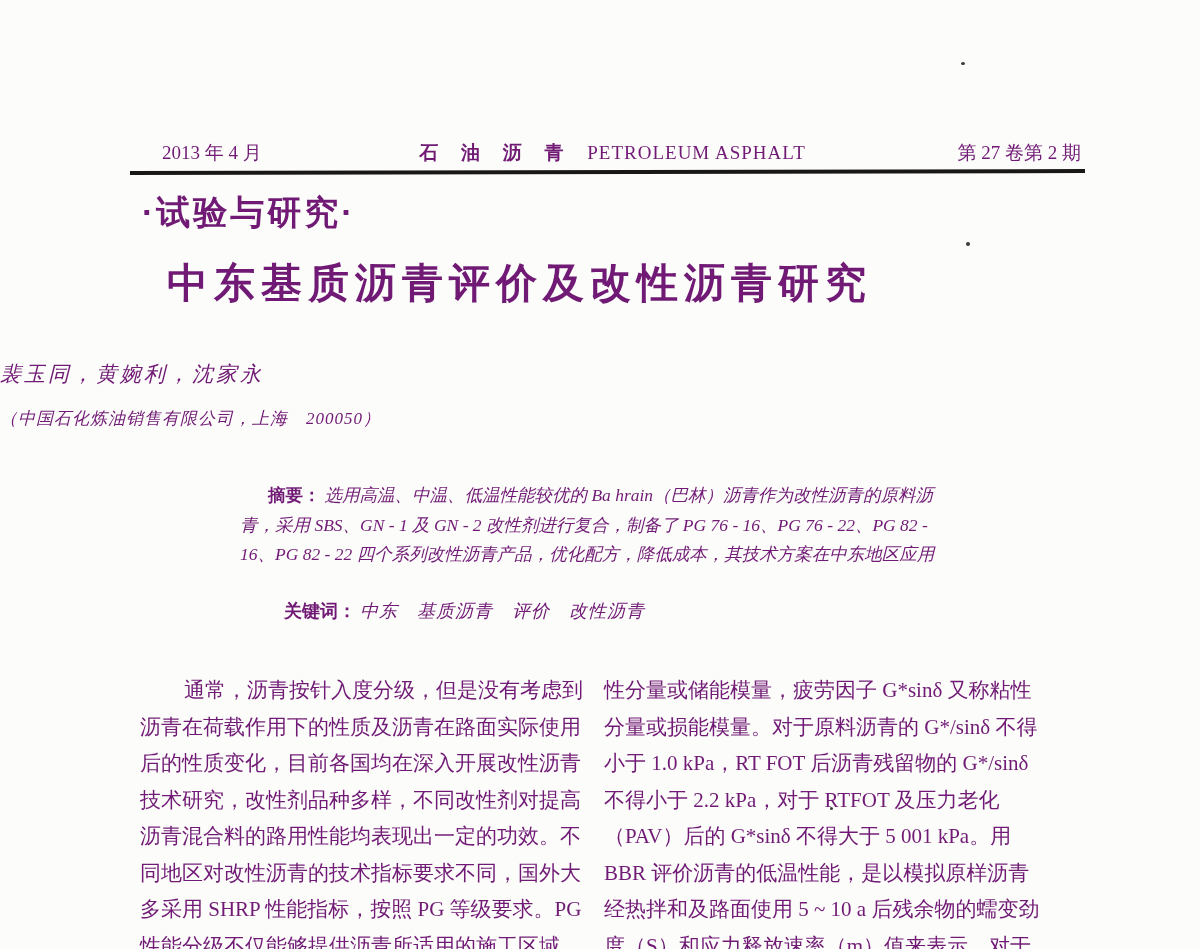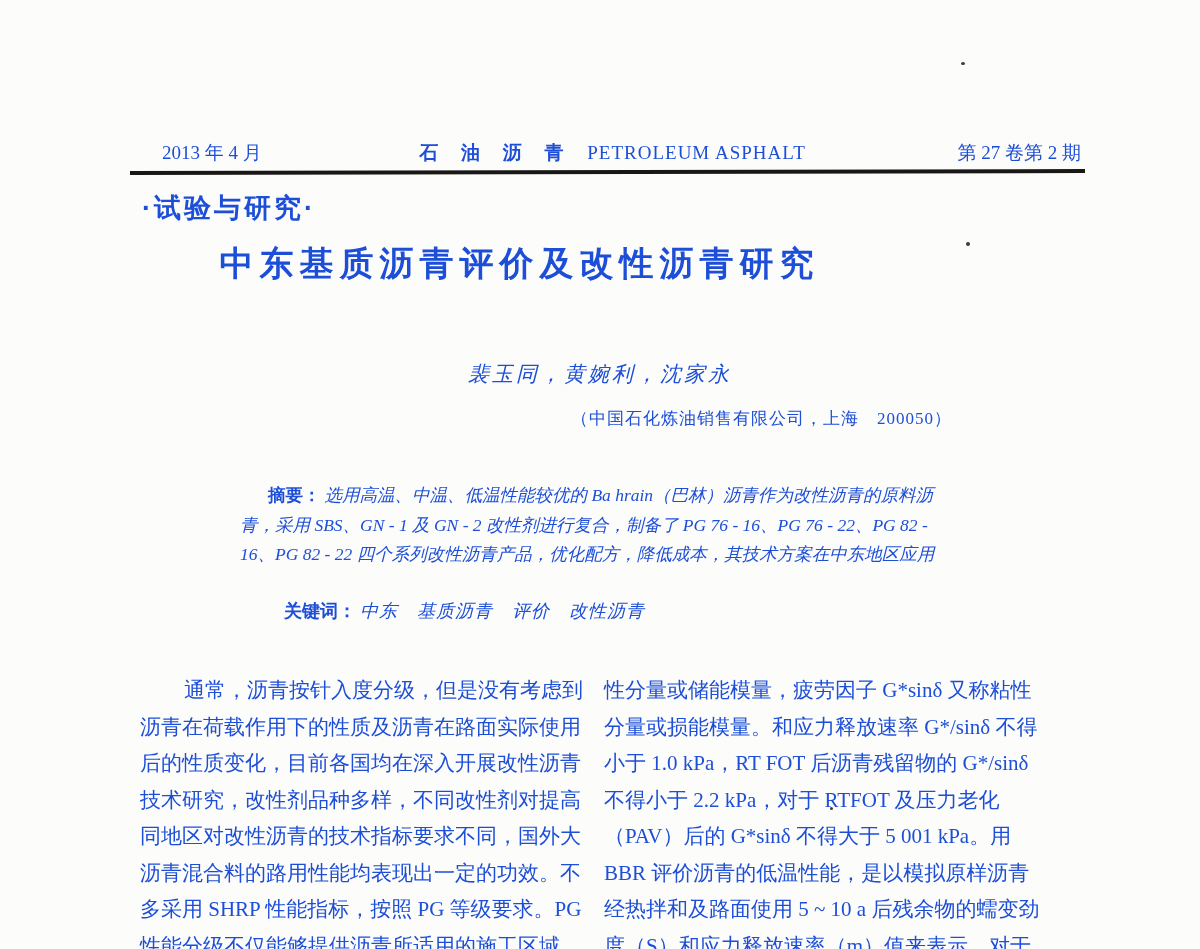--- a/index.html
+++ b/index.html
@@ -3,21 +3,21 @@
 <meta charset="utf-8">
 <style>
   html, body { margin: 0; padding: 0; background: #e8e8e8; }
   .page {
     position: relative;
     width: 1200px;
     height: 949px;
     background: #fcfcfa;
     overflow: hidden;
     font-family: "Liberation Serif", "DejaVu Serif", serif;
-    color: #1d4ed8;
+    color: #701a75;
   }
   
   .header-row {
     position: absolute;
     left: 140px; top: 140px; width: 945px; height: 26px;
     display: flex; align-items: baseline;
     font-size: 19px;
   }
   .header-left  { position: absolute; left: 22px;  white-space: nowrap; }
   .header-right { position: absolute; right: 4px;  white-space: nowrap; }
@@ -29,36 +29,36 @@
   .rule {
     position: absolute;
     left: 130px; top: 170px; width: 955px; height: 4px;
     background: #191816;
     transform: rotate(-0.12deg);
   }
   
   .section-label {
     position: absolute; left: 142px; top: 190px;
     font-family: "Liberation Sans", "DejaVu Sans", sans-serif;
-    font-weight: bold; font-size: 27px; letter-spacing: 3px; white-space: nowrap;
+    font-weight: bold; font-size: 34px; letter-spacing: 3px; white-space: nowrap;
   }
   .paper-title {
-    position: absolute; left: 0; top: 241px; width: 1039px;
+    position: absolute; left: 0; top: 256px; width: 1039px;
     text-align: center;
     font-family: "Liberation Sans", "DejaVu Sans", sans-serif;
-    font-weight: bold; font-size: 34px; letter-spacing: 6px; white-space: nowrap;
+    font-weight: bold; font-size: 41px; letter-spacing: 6px; white-space: nowrap;
   }
   .authors {
     position: absolute; left: 0; top: 360px; width: 1200px;
-    text-align: center; font-style: italic;
+    font-style: italic;
     font-size: 21px; letter-spacing: 3px; white-space: nowrap;
   }
   .affiliation {
     position: absolute; left: 0; top: 407px; width: 952px;
-    text-align: right; font-size: 17px; letter-spacing: 1px; white-space: nowrap;
+    text-align: left; font-size: 17px; letter-spacing: 1px; white-space: nowrap; font-style: italic;
   }
   
   .abstract {
     position: absolute; left: 240px; top: 481px; width: 716px;
     font-size: 17.5px; line-height: 29.5px; font-style: italic; white-space: nowrap;
   }
   .abstract .line { height: 29.5px; }
   .abstract .line.first { padding-left: 28px; }
   .block-label {
     font-style: normal; font-weight: bold;
@@ -116,29 +116,29 @@
 
   <div class="keywords">
     <span class="block-label">关键词：</span><span class="kw-text">中东　基质沥青　评价　改性沥青</span>
   </div>
 
   <div class="column left">
     <div class="line indent">通常，沥青按针入度分级，但是没有考虑到</div>
     <div class="line">沥青在荷载作用下的性质及沥青在路面实际使用</div>
     <div class="line">后的性质变化，目前各国均在深入开展改性沥青</div>
     <div class="line">技术研究，改性剂品种多样，不同改性剂对提高</div>
+    <div class="line">沥青混合料的路用性能均表现出一定的功效。不</div>
     <div class="line">同地区对改性沥青的技术指标要求不同，国外大</div>
-    <div class="line">沥青混合料的路用性能均表现出一定的功效。不</div>
     <div class="line">多采用 SHRP 性能指标，按照 PG 等级要求。PG</div>
     <div class="line">性能分级不仅能够提供沥青所适用的施工区域，</div>
   </div>
 
   <div class="column right">
     <div class="line">性分量或储能模量，疲劳因子 G*sinδ 又称粘性</div>
-    <div class="line">分量或损能模量。和应力释放速率 G*/sinδ 不得</div>
+    <div class="line">分量或损能模量。对于原料沥青的 G*/sinδ 不得</div>
     <div class="line">小于 1.0 kPa，RT FOT 后沥青残留物的 G*/sinδ</div>
     <div class="line">不得小于 2.2 kPa，对于 RTFOT 及压力老化</div>
     <div class="line">（PAV）后的 G*sinδ 不得大于 5 001 kPa。用</div>
     <div class="line">BBR 评价沥青的低温性能，是以模拟原样沥青</div>
     <div class="line">经热拌和及路面使用 5 ~ 10 a 后残余物的蠕变劲</div>
     <div class="line">度（S）和应力释放速率（m）值来表示。对于</div>
   </div>
 
   <div class="speck s1"></div>
   <div class="speck s2"></div>

